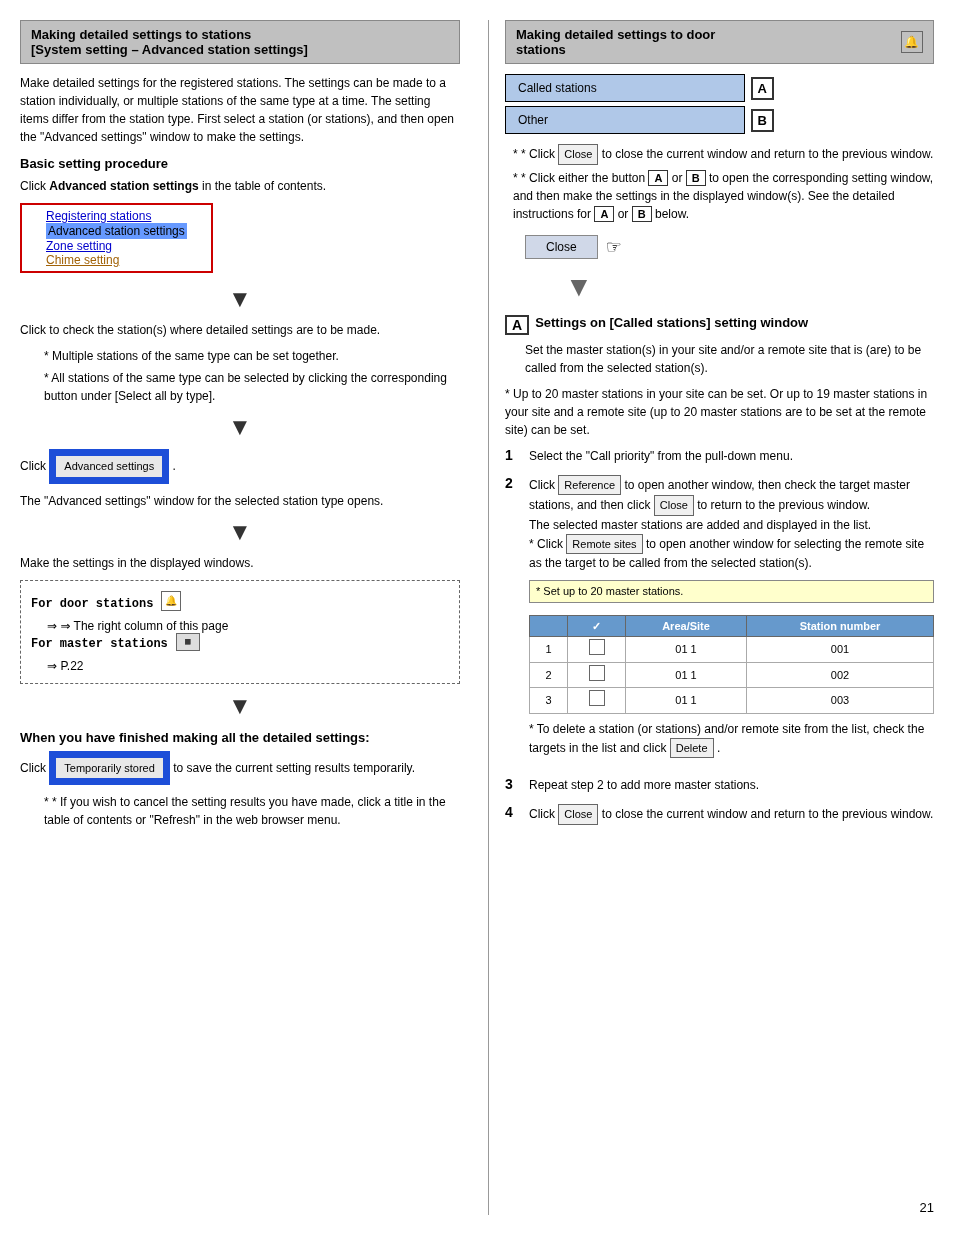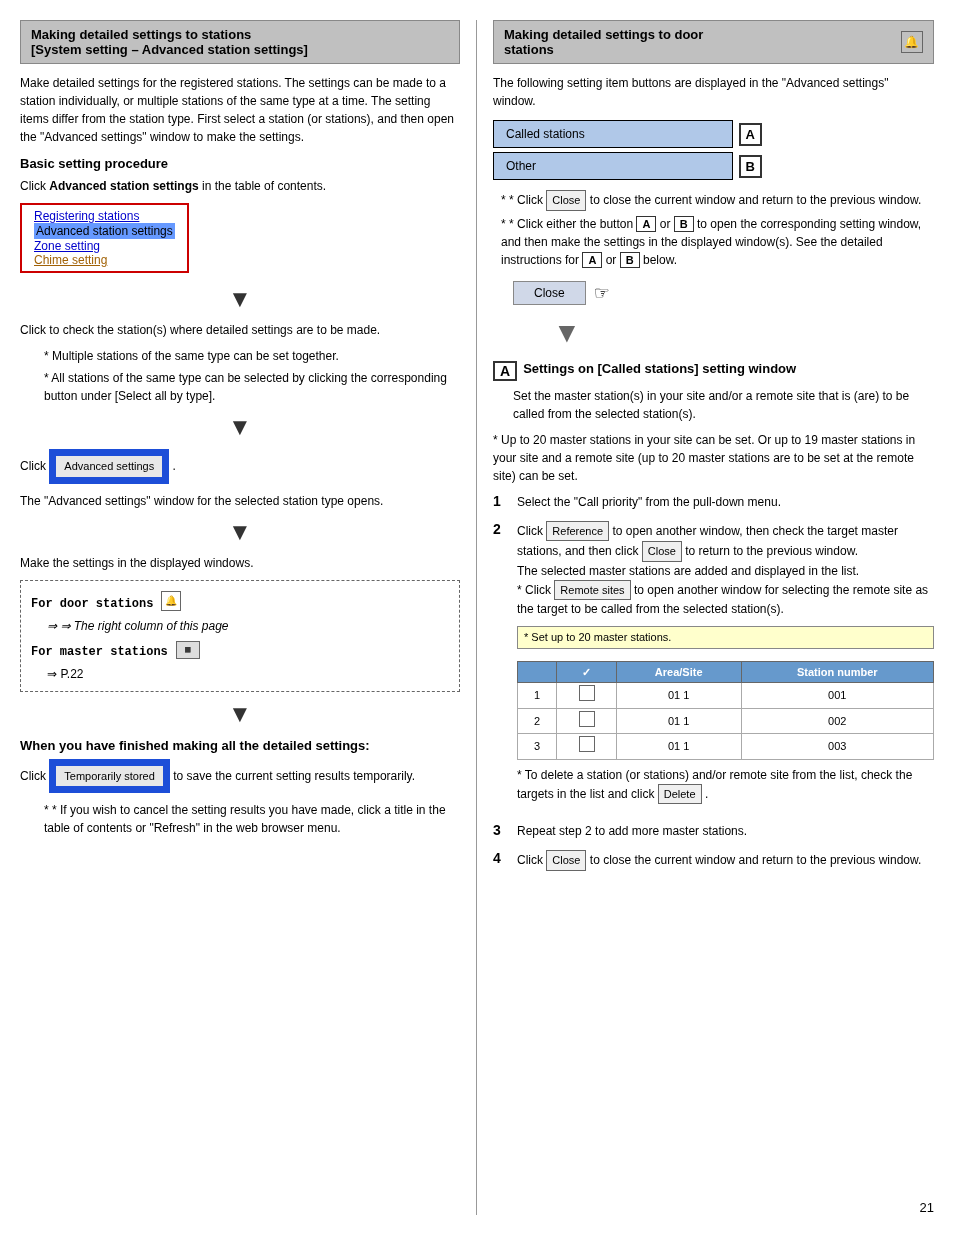--- a/index.html
+++ b/index.html
@@ -10,21 +10,21 @@
       color: #000;
       width: 954px;
       min-height: 1235px;
     }
     .page {
       display: flex;
       flex-direction: row;
       width: 954px;
       min-height: 1235px;
       padding: 20px;
-      gap: 16px;
+      gap: 28px;
       border-radius: 23px;
     }
     .left-col {
       width: 440px;
       flex-shrink: 0;
     }
     .right-col {
       flex: 1;
       border-left: 1px solid #999;
       padding-left: 16px;
@@ -51,21 +51,21 @@
     p { margin-bottom: 8px; line-height: 1.5; }
     .bold-heading { font-weight: bold; font-size: 13px; margin-bottom: 6px; margin-top: 10px; }
     .arrow-down {
       text-align: center;
       font-size: 24px;
       margin: 8px 0;
       color: #333;
     }
     .toc-box {
       border: 2px solid #cc0000;
-      padding: 4px 12px;
+      padding: 4px 24px;
       background: #fff;
       display: inline-block;
       margin-bottom: 4px;
     }
     .toc-item {
       color: #0000cc;
       text-decoration: underline;
       font-size: 12px;
       display: block;
       cursor: pointer;
@@ -251,21 +251,21 @@
 
     <div class="arrow-down">▼</div>
 
     <p>Make the settings in the displayed windows.</p>
 
     <div class="dashed-box">
       <div class="dashed-row">
         <strong>For door stations</strong>
         <span style="border:1px solid #666;width:20px;height:20px;display:inline-flex;align-items:center;justify-content:center;font-size:10px;">🔔</span>
       </div>
-      <div style="margin-left: 16px; margin-bottom: 8px; font-style: italic;">
+      <div style="margin-left: 16px; ">
         <span>⇒ </span><span style="display:inline;">⇒ The right column of this page</span>
       </div>
       <div class="dashed-row">
         <strong>For master stations</strong>
         <span style="border:1px solid #666;width:24px;height:18px;display:inline-flex;align-items:center;justify-content:center;font-size:9px;background:#ddd;">▦</span>
       </div>
       <div style="margin-left: 16px;">⇒ P.22</div>
     </div>
 
     <div class="arrow-down">▼</div>
@@ -283,21 +283,20 @@
 
   <div class="right-col">
     <div class="section-header-right">
       <div>
         <span>Making detailed settings to door</span><br>
         <span>stations</span>
       </div>
       <span style="border:1px solid #666;width:22px;height:22px;display:inline-flex;align-items:center;justify-content:center;font-size:12px;">🔔</span>
     </div>
 
-    <p>The following setting item buttons are displayed in the "Advanced settings" window.</p>
 
     <div style="margin: 10px 0; position: relative; width: 240px;">
       <div class="setting-btn" style="margin-bottom: 4px; position:relative;">
         <span>Called stations</span>
         <span class="side-badge">A</span>
       </div>
       <div class="setting-btn" style="position:relative;">
         <span>Other</span>
         <span class="side-badge">B</span>
       </div>

